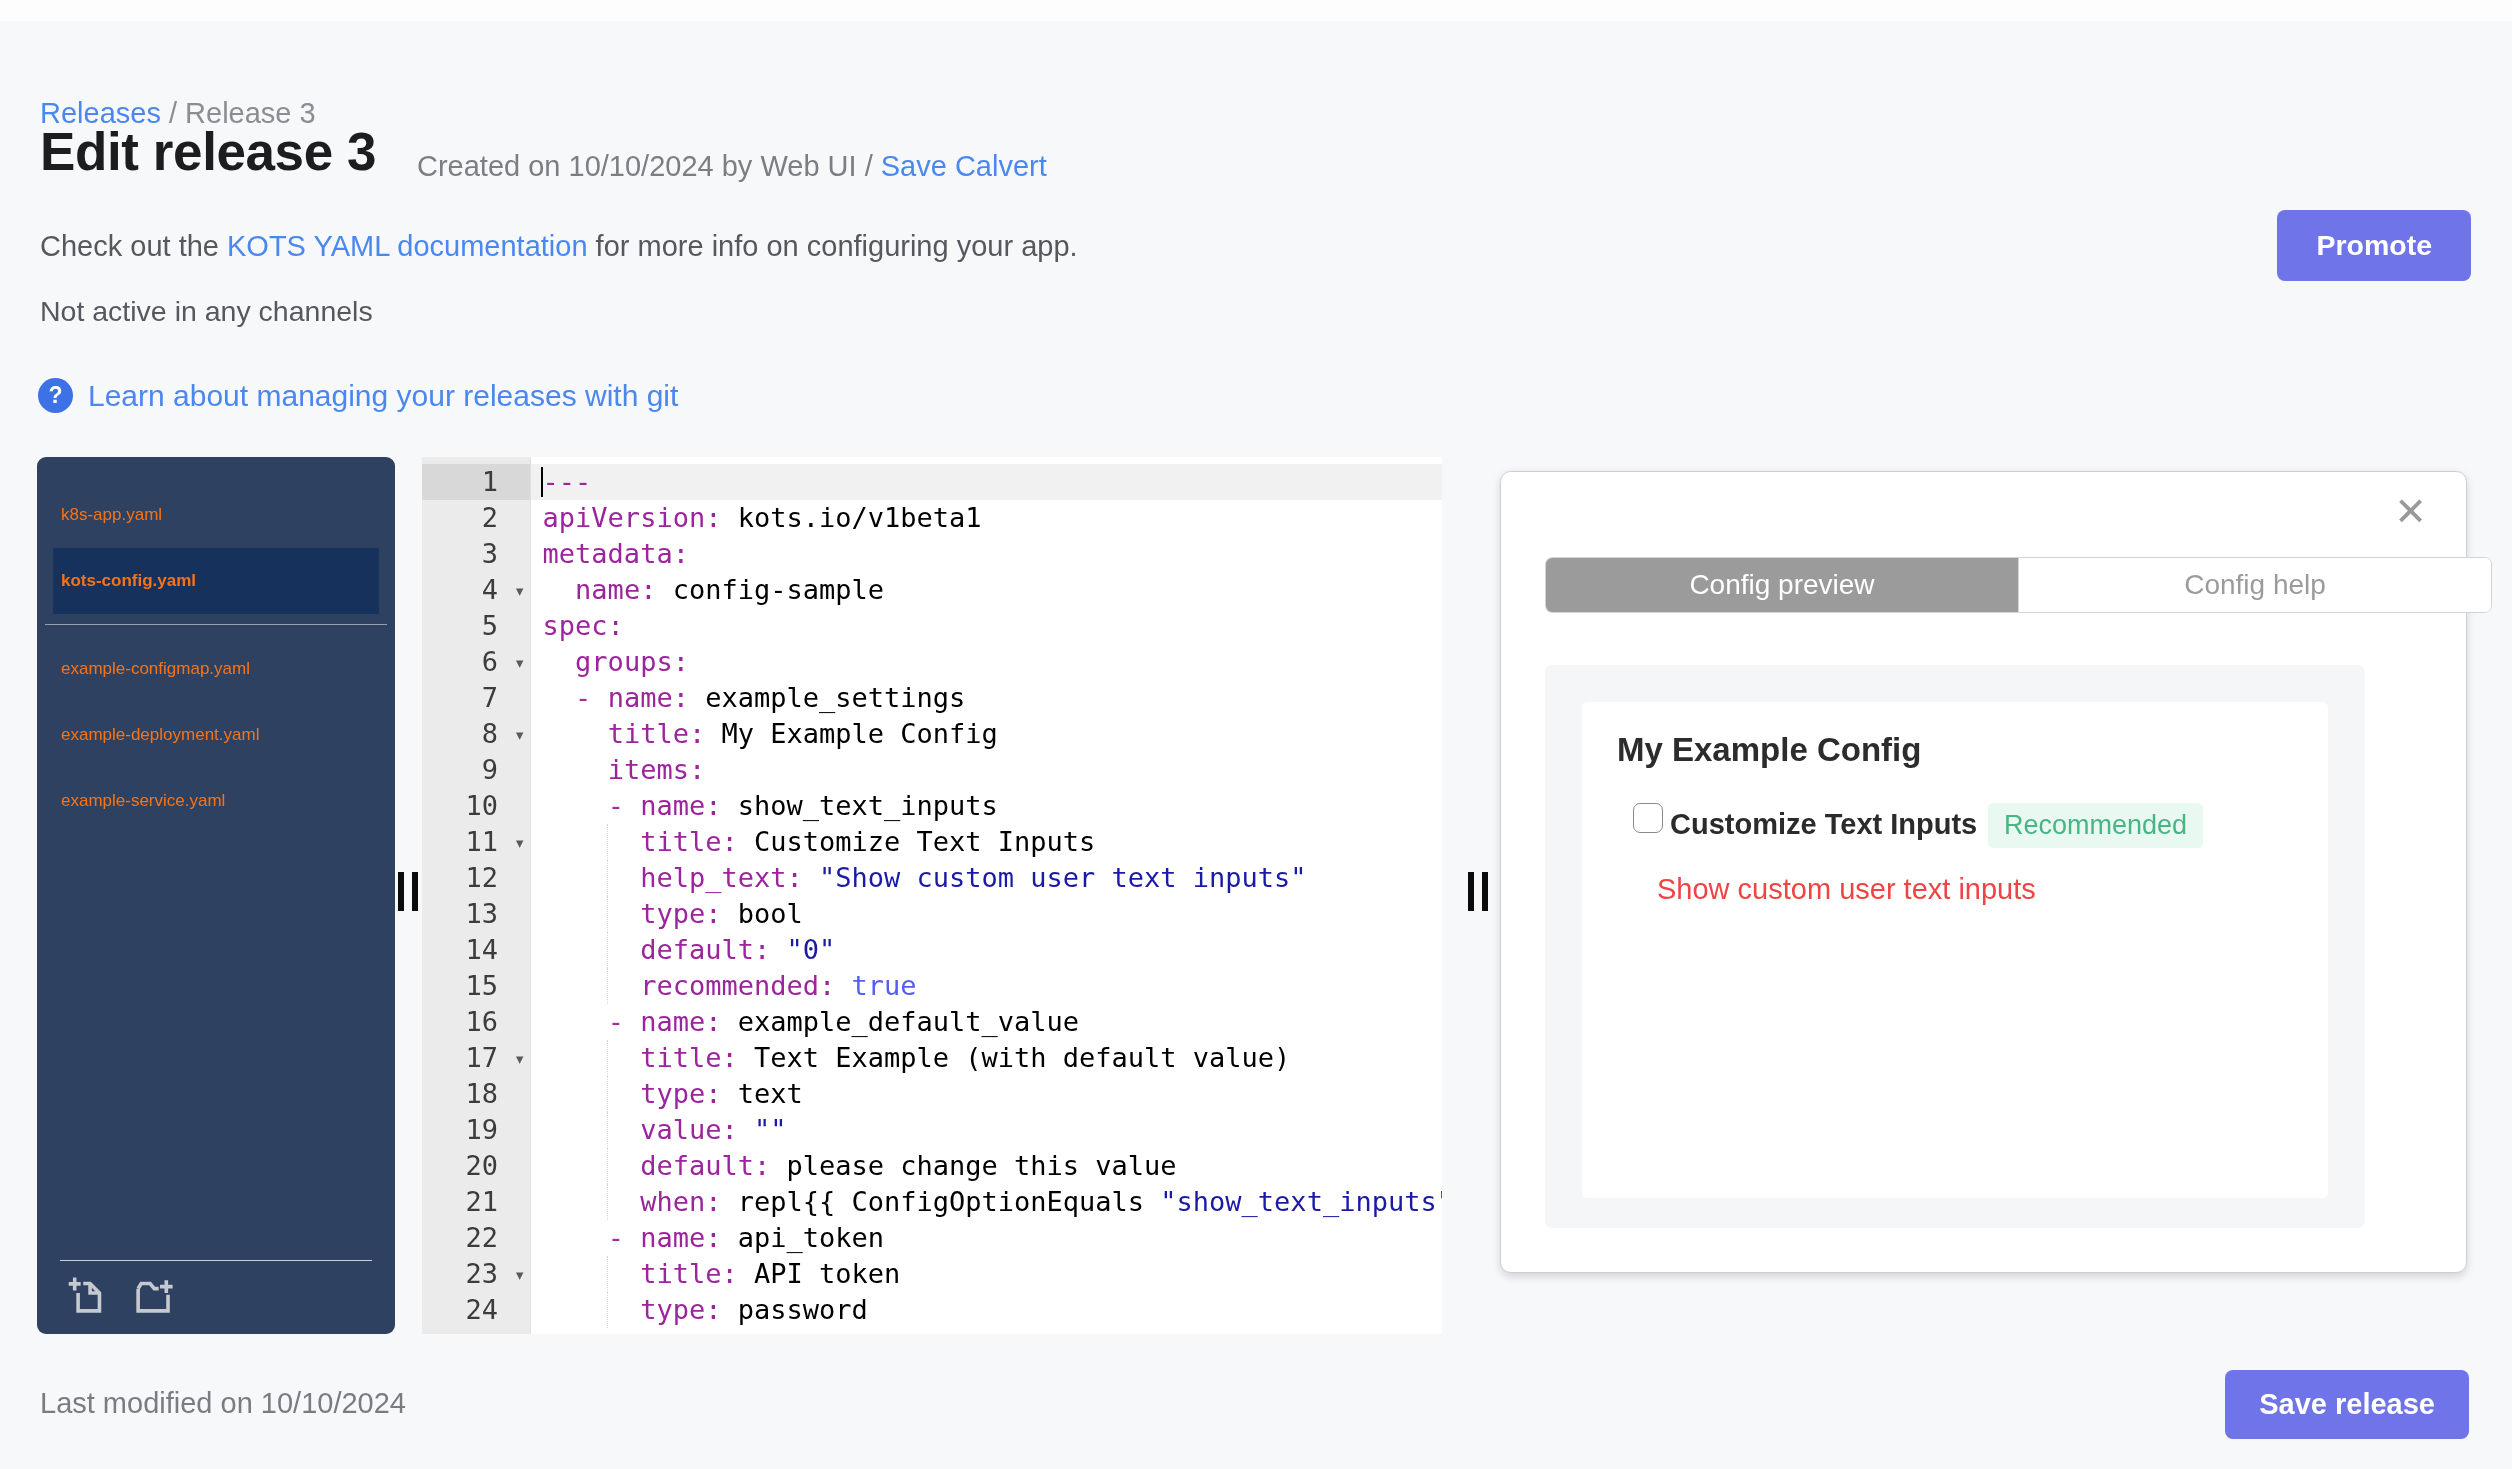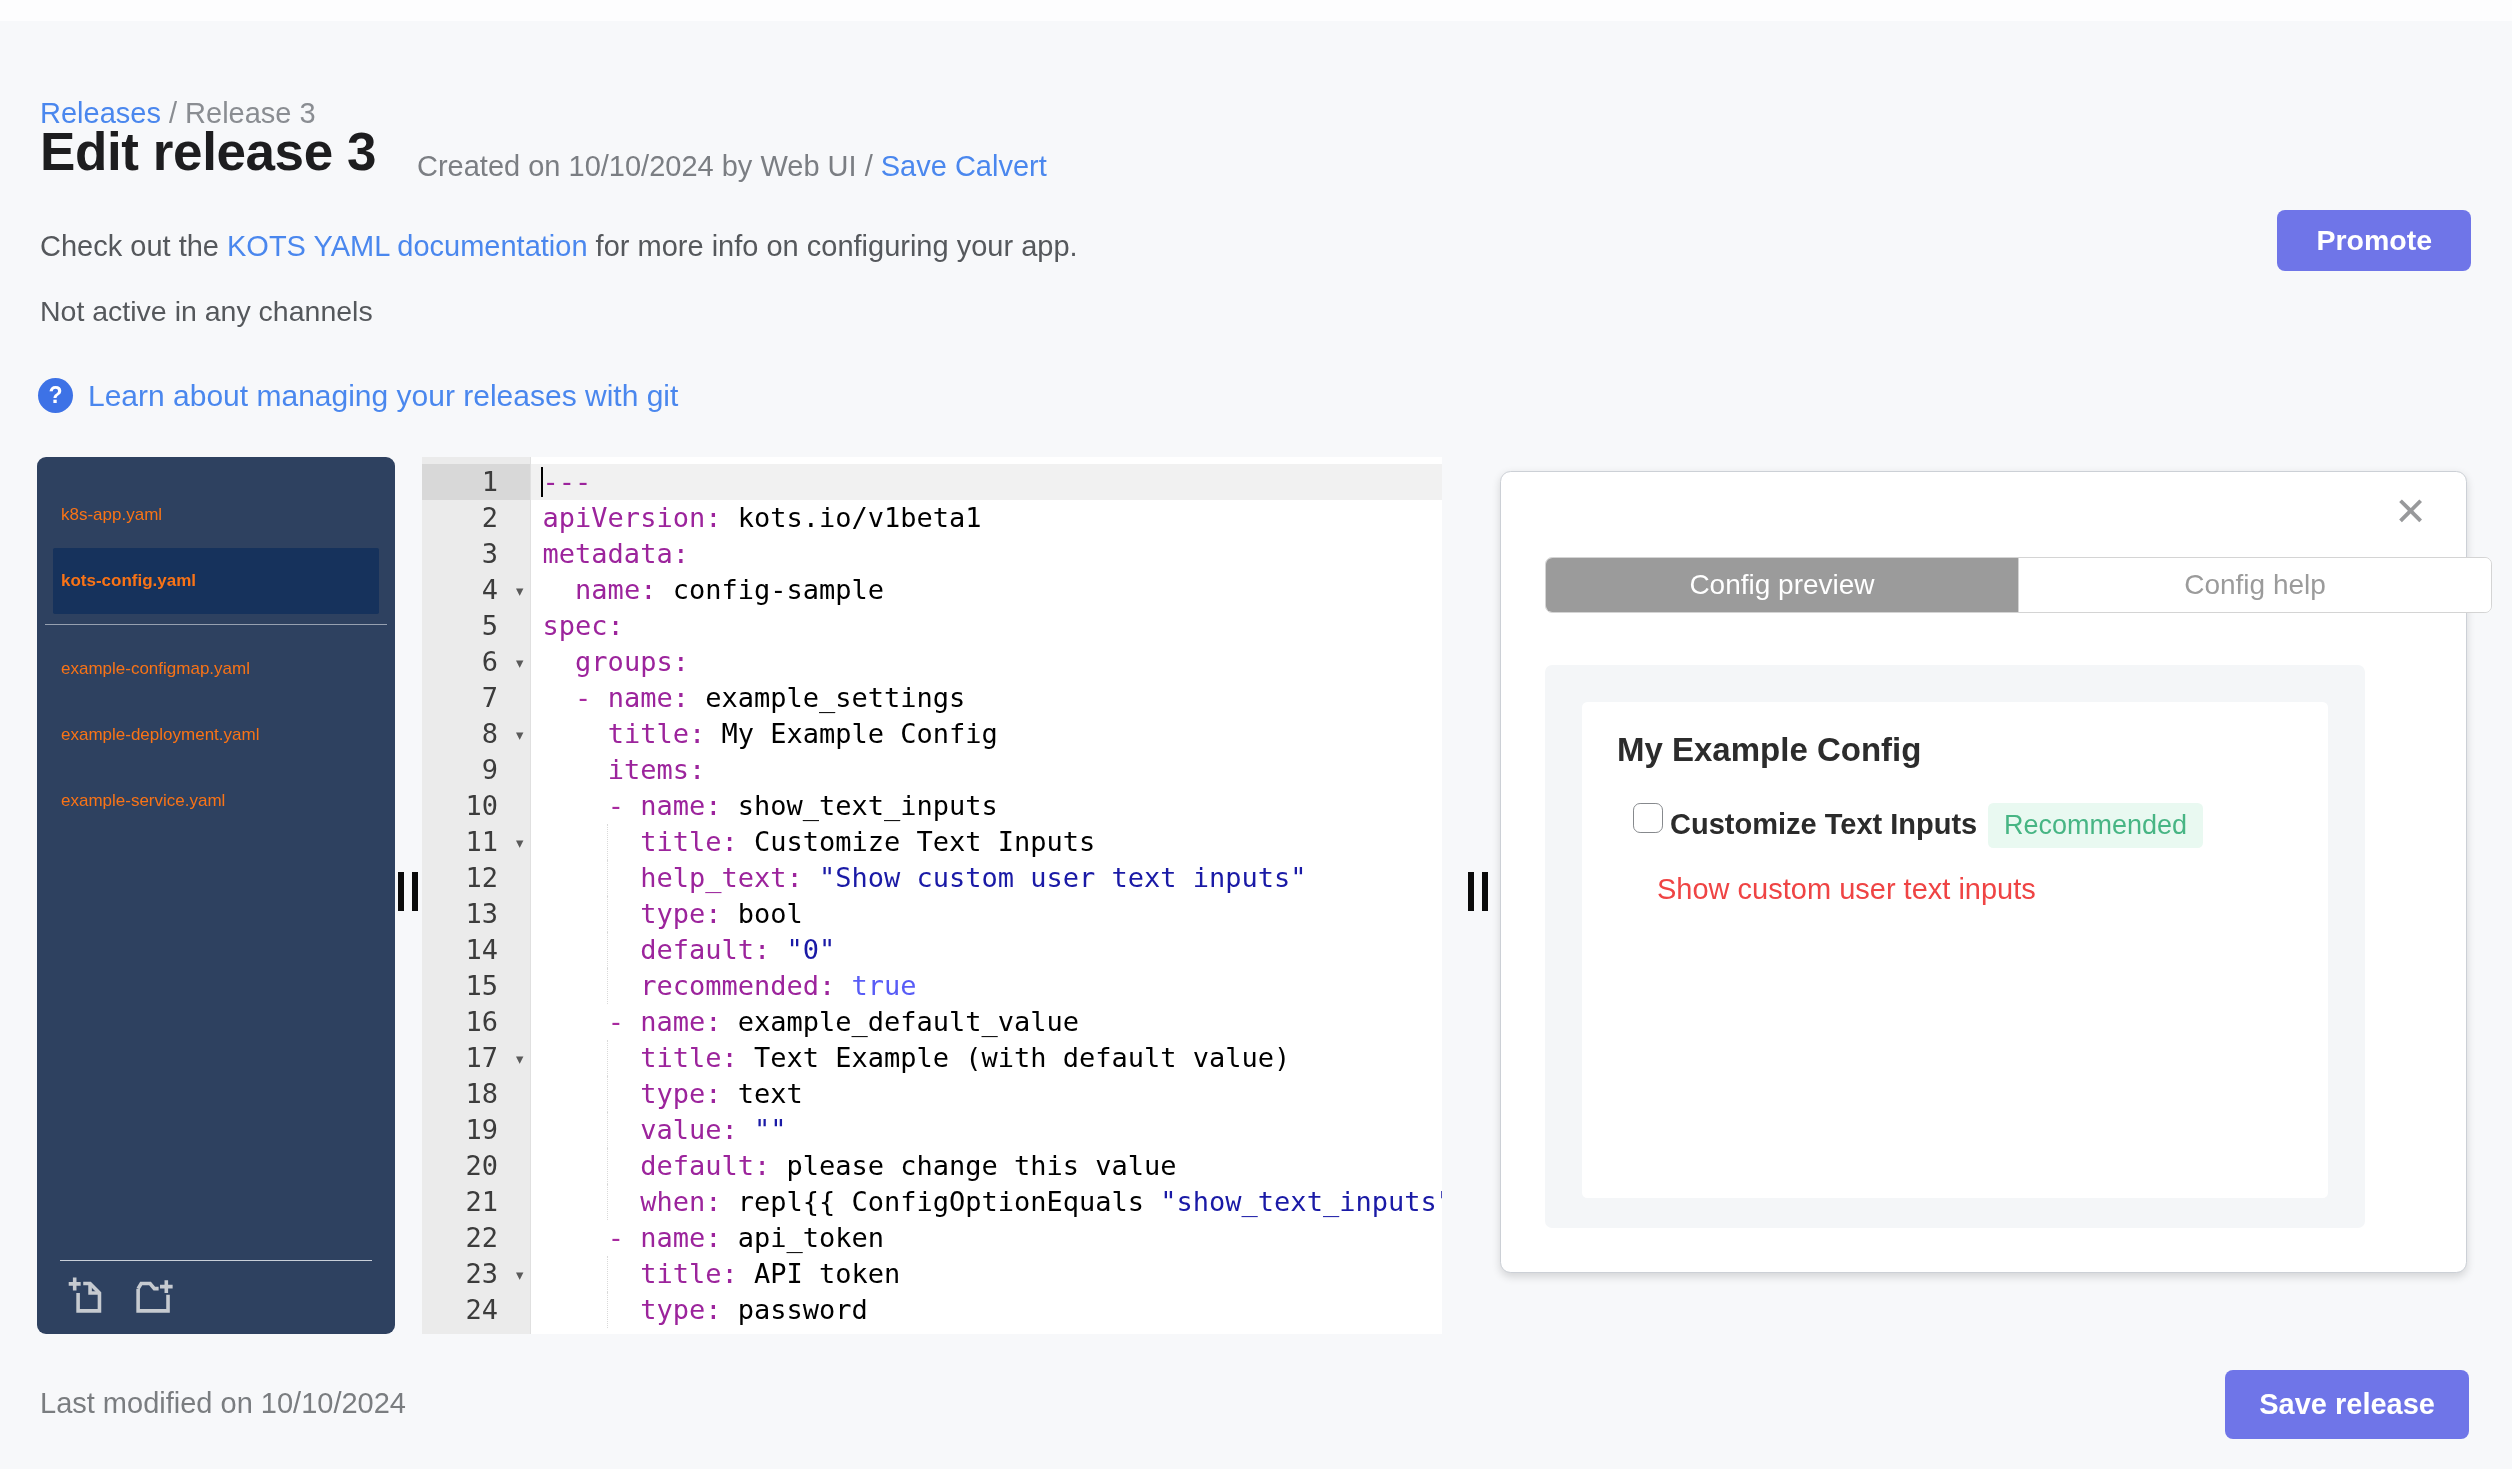--- a/index.html
+++ b/index.html
@@ -27,21 +27,21 @@
 
   .status-line { position:absolute; left:40px; top:295px; font-size:28.5px; color:#55585c; }
 
   .git-row { position:absolute; left:38px; top:378px; display:flex; align-items:center; gap:15px; cursor:pointer; }
   .q-icon { width:35px; height:35px; border-radius:50%; background:#3d72e6; color:#fff;
             font-size:23px; font-weight:700; display:flex; align-items:center; justify-content:center; }
   .git-label { font-size:30px; color:#4a87ee; }
 
   .btn { border:none; border-radius:8px; background:#6f75e8; color:#fff; font-weight:700;
          font-family:"Liberation Sans", sans-serif; cursor:pointer; }
-  .promote-btn { position:absolute; right:41px; top:210px; height:61px; padding:0 39px; font-size:28.5px; }
+  .promote-btn { position:absolute; right:41px; top:210px; height:71px; padding:0 39px; font-size:28.5px; }
   .save-btn { position:absolute; right:43px; top:1370px; height:69px; padding:0 34px; font-size:29px; }
 
   
   .sidebar { position:absolute; left:37px; top:457px; width:358px; height:877px;
              background:#2e4160; border-radius:9px; }
   .file-list { padding-top:25px; display:flex; flex-direction:column; }
   .file-item { font-size:17px; line-height:39px; color:#f97316; margin:0 16px;
                padding:13.4px 55px 13.4px 8px; cursor:pointer; word-wrap:break-word; }
   .file-item.selected { background:#16325c; font-weight:700; border-radius:1.8px; }
   .file-divider { height:0.9px; background:#b9c0cb; opacity:0.75; margin:10.7px 8px 10.7px 8px; }

